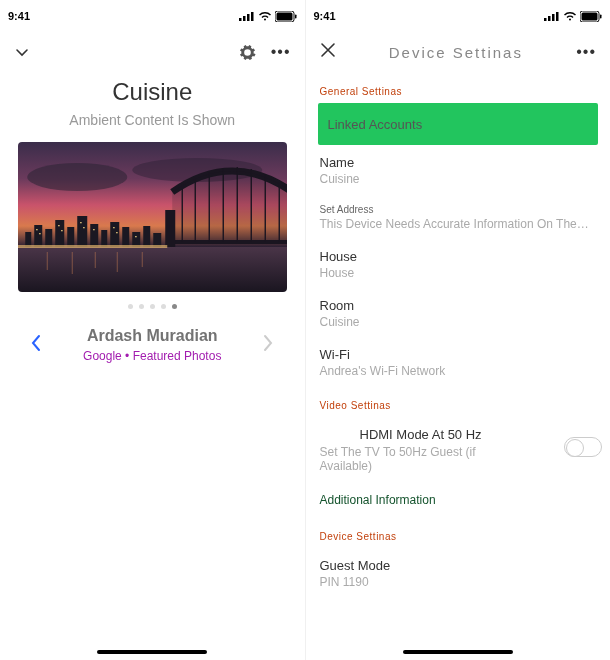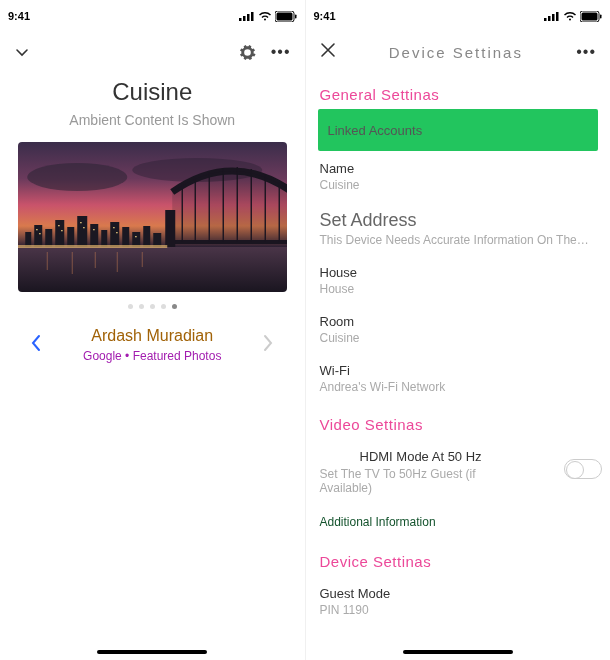--- a/index.html
+++ b/index.html
@@ -18,33 +18,33 @@
     .subtitle{font-size:14px;color:#999;margin-top:6px;}
     .photo{margin:14px 18px 0;height:150px;border-radius:4px;overflow:hidden;position:relative;}
     .photo svg{width:100%;height:100%;display:block;}
     .dots{display:flex;justify-content:center;gap:6px;margin-top:12px;}
     .dot{width:5px;height:5px;border-radius:50%;background:#ddd;}
     .dot.active{background:#888;}
     .artist-row{display:flex;align-items:center;justify-content:space-between;padding:0 26px;margin-top:18px;}
     .arrow{color:#2962FF;font-size:18px;padding:4px;}
     .arrow-right{color:#ccc;}
     .artist-center{text-align:center;}
-    .artist-name{font-size:16px;color:#a16207;}
+    .artist-name{font-size:16px;color:#737373;font-weight:bold;}
     .artist-sub{font-size:12px;color:#a21caf;margin-top:4px;}
     .home-indicator{position:absolute;bottom:6px;left:50%;transform:translateX(-50%);width:110px;height:4px;background:#000;border-radius:3px;}
 
     
     .r-header-title{flex:1;text-align:center;font-size:15px;color:#888;letter-spacing:2px;font-weight:300;}
     .close-x{font-size:19px;color:#333;}
-    .section-label{font-size:15px;color:#ec4899;padding:14px 14px 6px;letter-spacing:0.5px;}
+    .section-label{font-size:10px;color:#c2410c;padding:14px 14px 6px;letter-spacing:0.5px;}
     .linked-box{margin:0 12px;background:#22c55e;height:42px;display:flex;align-items:center;padding:0 10px;font-size:13px;color:#555;border-radius:2px;}
     .field{padding:10px 14px 8px;border-bottom:0;}
     .field-label{font-size:13px;color:#333;}
     .field-value{font-size:12px;color:#aaa;margin-top:2px;}
-    .field-title-big{font-size:18px;color:#666;margin-bottom:2px;}
+    .field-title-big{font-size:10px;color:#666;margin-bottom:2px;}
     .hdmi-row{padding:10px 14px;position:relative;}
     .hdmi-title{font-size:13px;color:#333;padding-left:40px;}
     .hdmi-sub{font-size:12px;color:#aaa;margin-top:3px;max-width:200px;}
     .toggle{position:absolute;right:8px;top:20px;width:38px;height:20px;border:1px solid #ccc;border-radius:10px;background:#fff;}
     .toggle::after{content:"";position:absolute;left:1px;top:1px;width:16px;height:16px;border-radius:50%;background:#fff;border:1px solid #ccc;}
     .addl{font-size:12px;color:#14532d;padding:10px 14px;}
     .more-dots{font-size:16px;letter-spacing:1px;color:#333;}
   </style>
 </head>
 <body>

